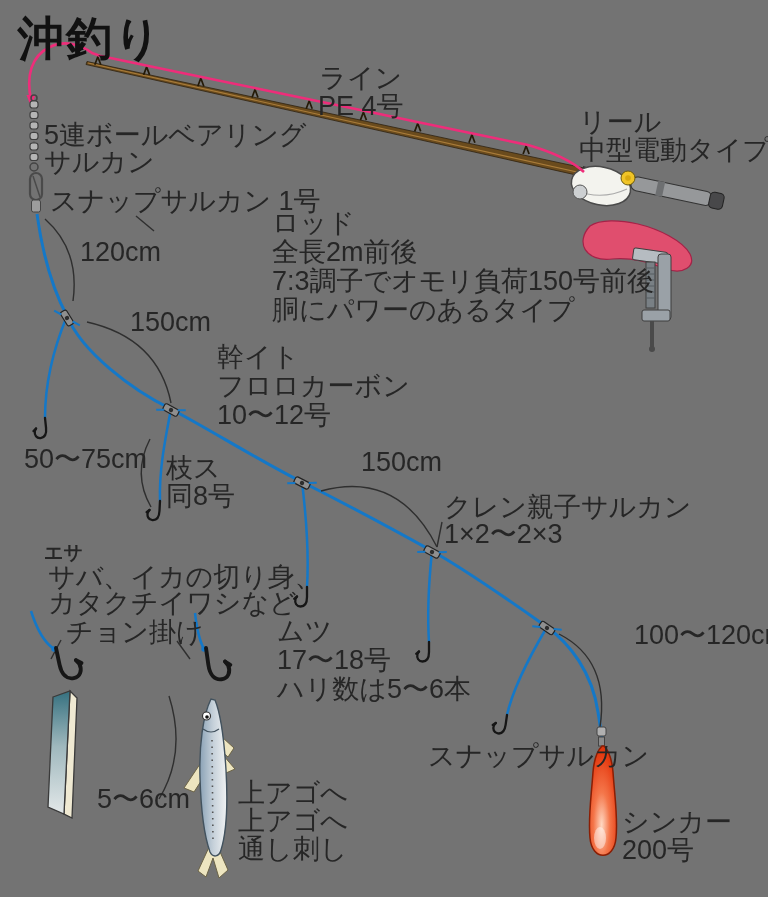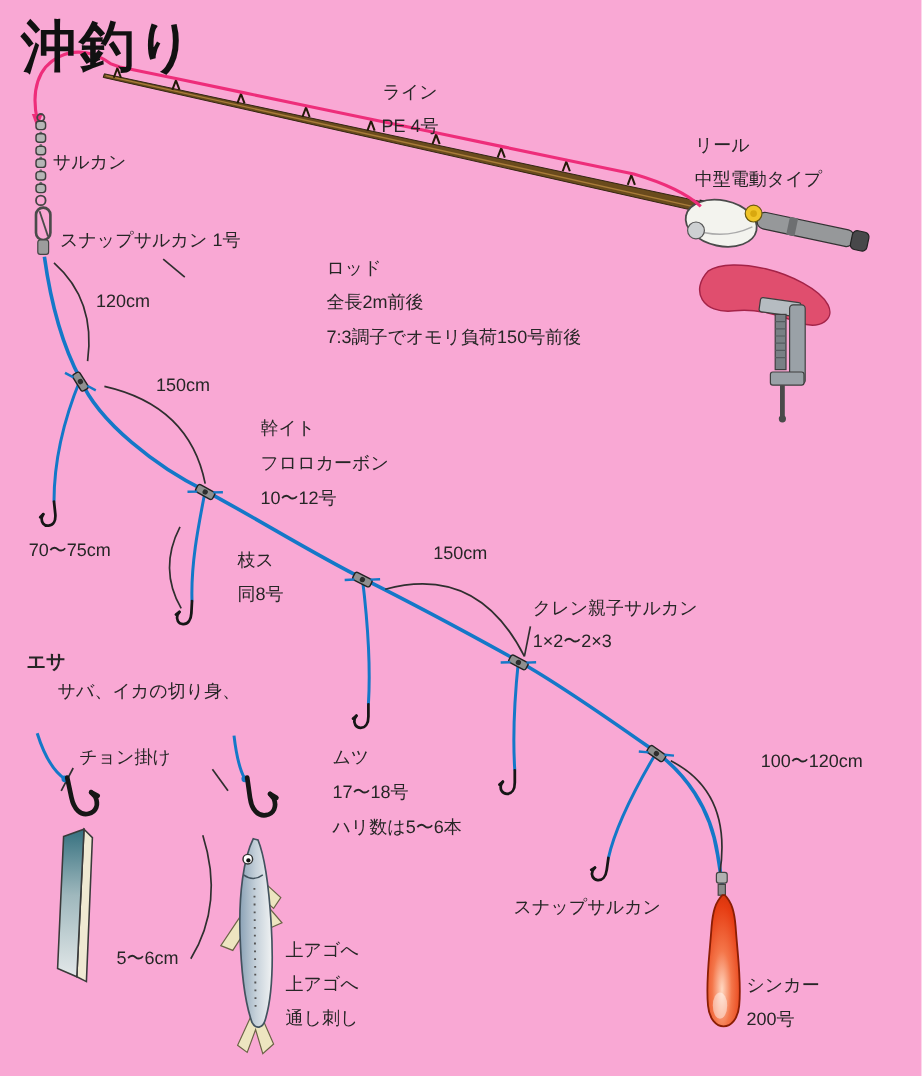--- a/index.html
+++ b/index.html
@@ -1,19 +1,19 @@
 <!DOCTYPE html>
 <html><head>
 <meta charset="utf-8">
 <style>
   html,body{margin:0;padding:0;background:#ffffff;}
-  .stage{position:relative;width:768px;height:897px;background:#f9a8d4;overflow:hidden;
+  .stage{position:relative;width:768px;height:897px;background:#737373;overflow:hidden;
          font-family:"Liberation Sans","DejaVu Sans",sans-serif;}
   .stage svg{position:absolute;left:0;top:0;}
-  .lbl{position:absolute;font-size:15px;line-height:28px;color:#262626;white-space:nowrap;}
+  .lbl{position:absolute;font-size:27px;line-height:28px;color:#262626;white-space:nowrap;}
   .title{position:absolute;font-size:46px;font-weight:bold;color:#111;letter-spacing:2px;}
   .b{font-weight:bold;}
   .right{text-align:left;}
 </style>
 </head>
 <body>
 
 <div class="stage">
 
 <svg width="768" height="897" viewBox="0 0 768 897">
@@ -188,57 +188,60 @@
   <div>ライン</div>
   <div>PE 4号</div>
 </div>
 
 <div class="lbl" style="left:579px;top:108px;">
   <div>リール</div>
   <div>中型電動タイプ</div>
 </div>
 
 <div class="lbl" style="left:44px;top:122px;line-height:27px;">
+  <div>5連ボールベアリング</div>
   <div>サルカン</div>
 </div>
 
 <div class="lbl" style="left:50px;top:187px;">スナップサルカン 1号</div>
 
 <div class="lbl" style="left:272px;top:209px;line-height:29px;">
   <div>ロッド</div>
   <div>全長2m前後</div>
   <div>7:3調子でオモリ負荷150号前後</div>
+  <div>胴にパワーのあるタイプ</div>
 </div>
 
 <div class="lbl" style="left:80px;top:238px;">120cm</div>
 <div class="lbl" style="left:130px;top:308px;">150cm</div>
 
 <div class="lbl" style="left:217px;top:343px;line-height:29px;">
   <div>幹イト</div>
   <div>フロロカーボン</div>
   <div>10〜12号</div>
 </div>
 
-<div class="lbl" style="left:24px;top:445px;">70〜75cm</div>
-
-<div class="lbl" style="left:166px;top:454px;margin-left:32px;">
+<div class="lbl" style="left:24px;top:445px;">50〜75cm</div>
+
+<div class="lbl" style="left:166px;top:454px;">
   <div>枝ス</div>
   <div>同8号</div>
 </div>
 
 <div class="lbl" style="left:361px;top:448px;">150cm</div>
 
 <div class="lbl" style="left:444px;top:494px;line-height:27px;">
   <div>クレン親子サルカン</div>
   <div>1×2〜2×3</div>
 </div>
 
-<div class="lbl b" style="left:22px;top:539px;font-size:16px;">エサ</div>
+<div class="lbl b" style="left:44px;top:539px;font-size:19px;">エサ</div>
 <div class="lbl" style="left:48px;top:564px;line-height:26px;">
   <div>サバ、イカの切り身、</div>
+  <div>カタクチイワシなど</div>
 </div>
 <div class="lbl" style="left:66px;top:618px;">チョン掛け</div>
 
 <div class="lbl" style="left:277px;top:617px;line-height:29px;">
   <div>ムツ</div>
   <div>17〜18号</div>
   <div>ハリ数は5〜6本</div>
 </div>
 
 <div class="lbl" style="left:594px;top:621px;margin-left:40px;">100〜120cm</div>

